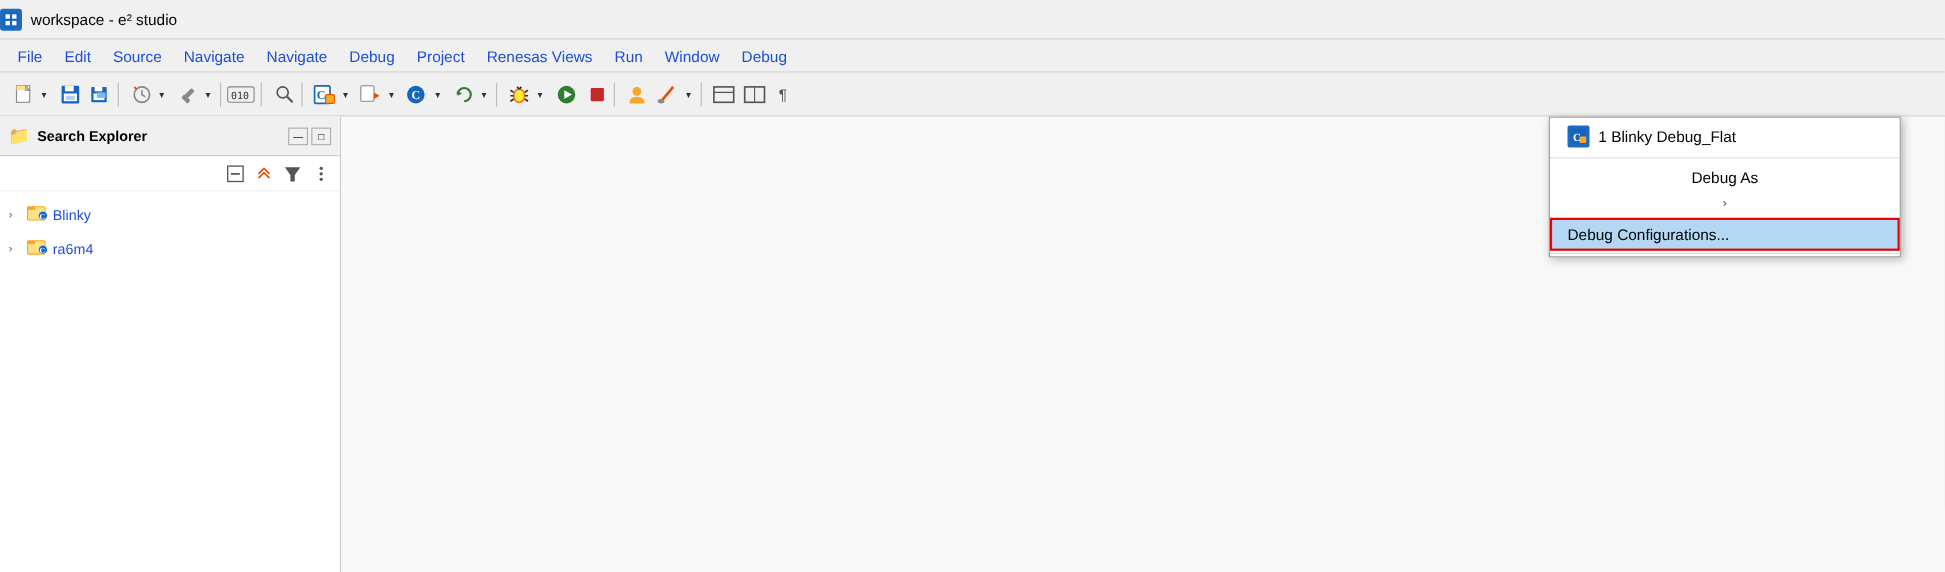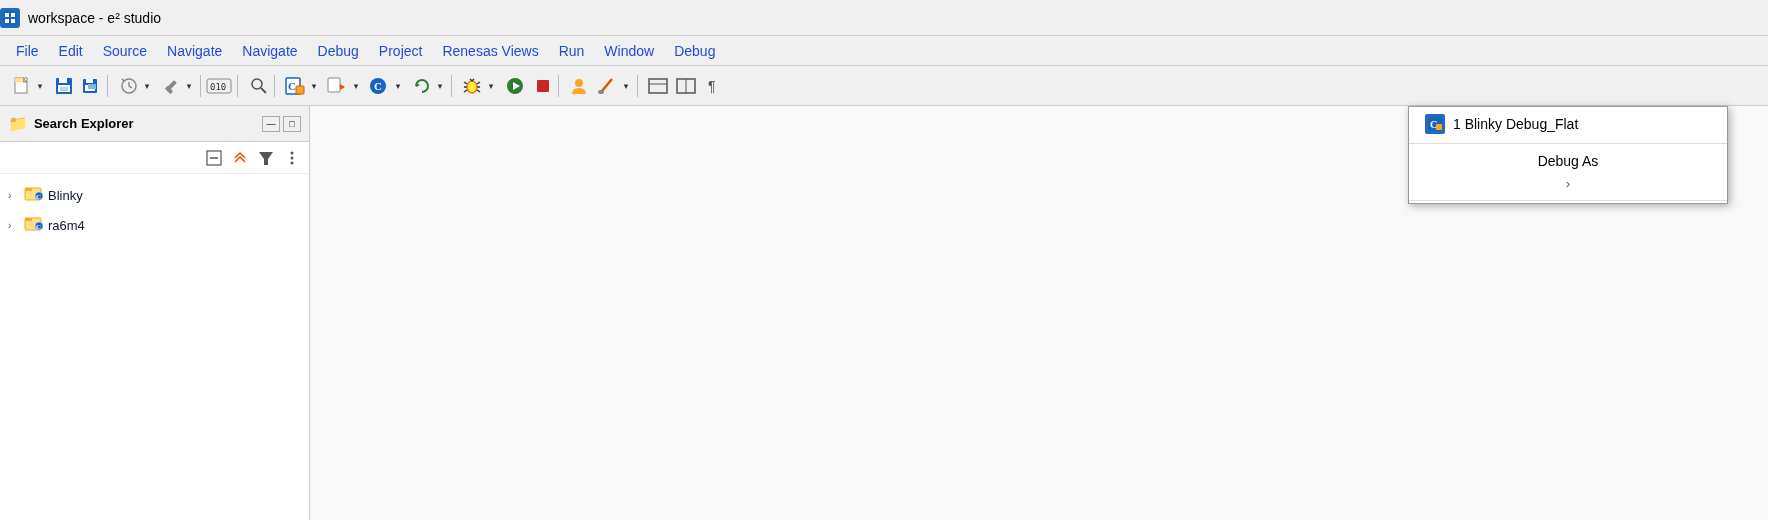--- a/index.html
+++ b/index.html
@@ -176,21 +176,21 @@
       font-size: 13px;
     }
     .tree-arrow {
       font-size: 10px;
       color: #555;
       width: 12px;
     }
     .tree-item-icon {
       font-size: 16px;
     }
-    .tree-item-label { color: #0f172a; }
+    .tree-item-label { color: #1d4ed8; }
 
     
     .editor-area {
       flex: 1;
       background: #f8f8f8;
       position: relative;
     }
 
     
     .dropdown-menu {
@@ -522,19 +522,22 @@
         <span>1 Blinky Debug_Flat</span>
       </div>
 
       <div class="dropdown-separator"></div>
 
       <div class="dropdown-item has-submenu">
         <span>Debug As</span>
         <span class="submenu-arrow">›</span>
       </div>
 
+      <div class="dropdown-item highlighted">
+        <span>Debug Configurations...</span>
+      </div>
 
       <div class="dropdown-separator"></div>
 
     </div>
 
   </div>
 </div>
 
 </body></html>

